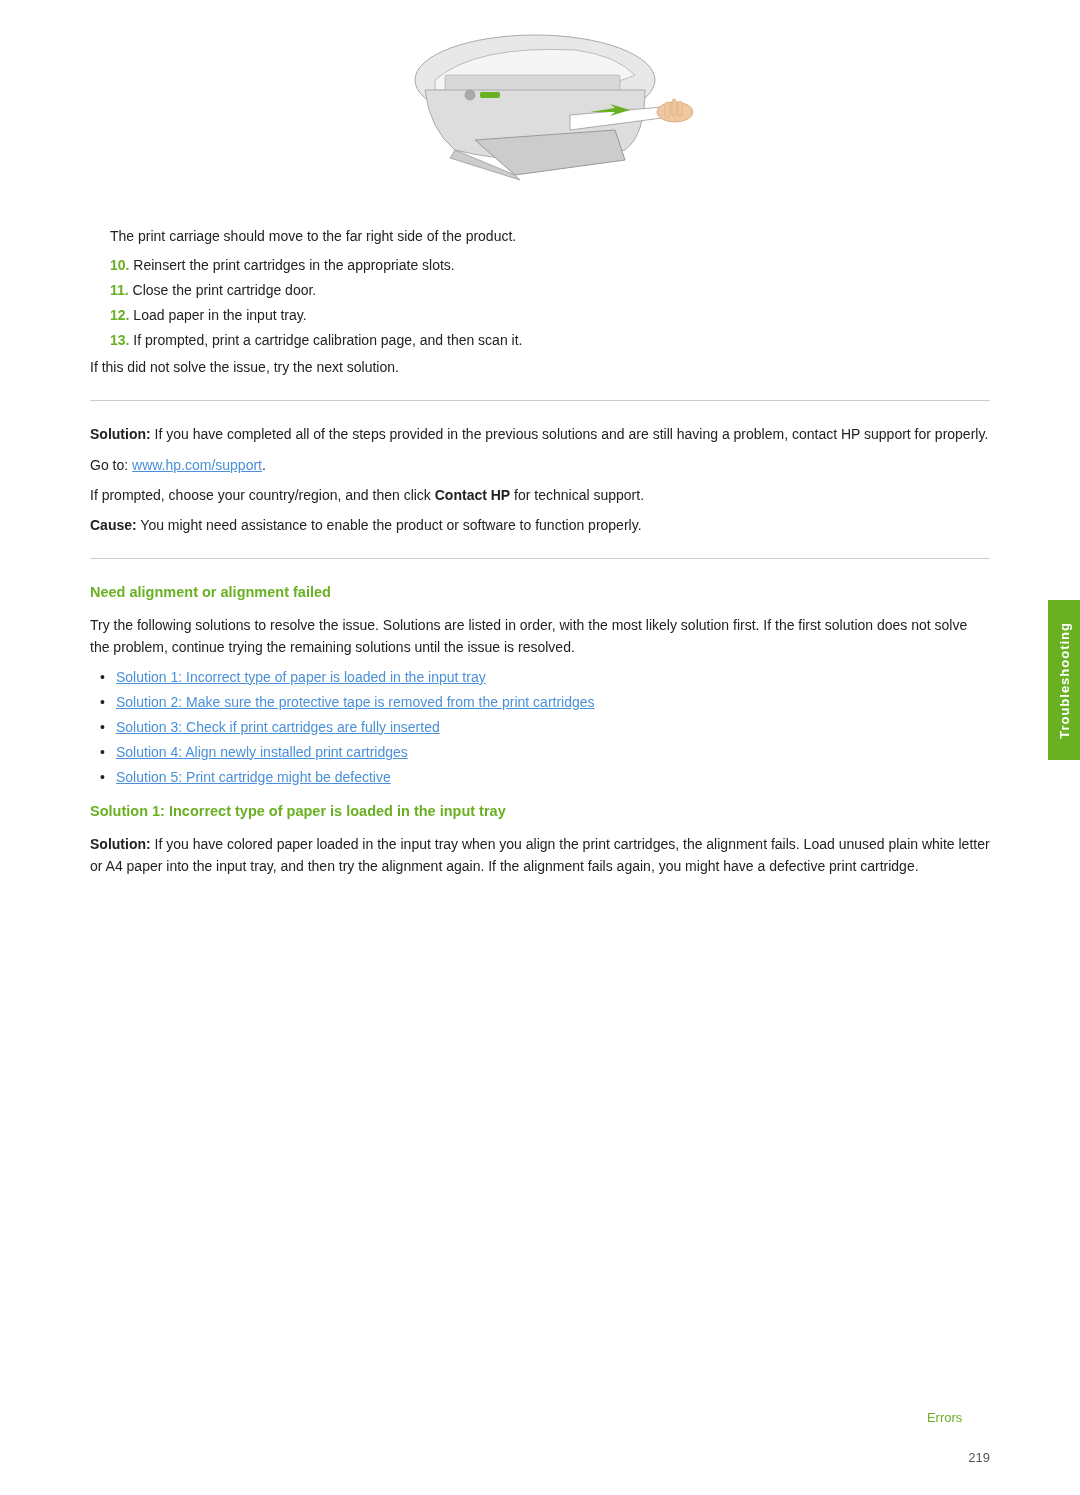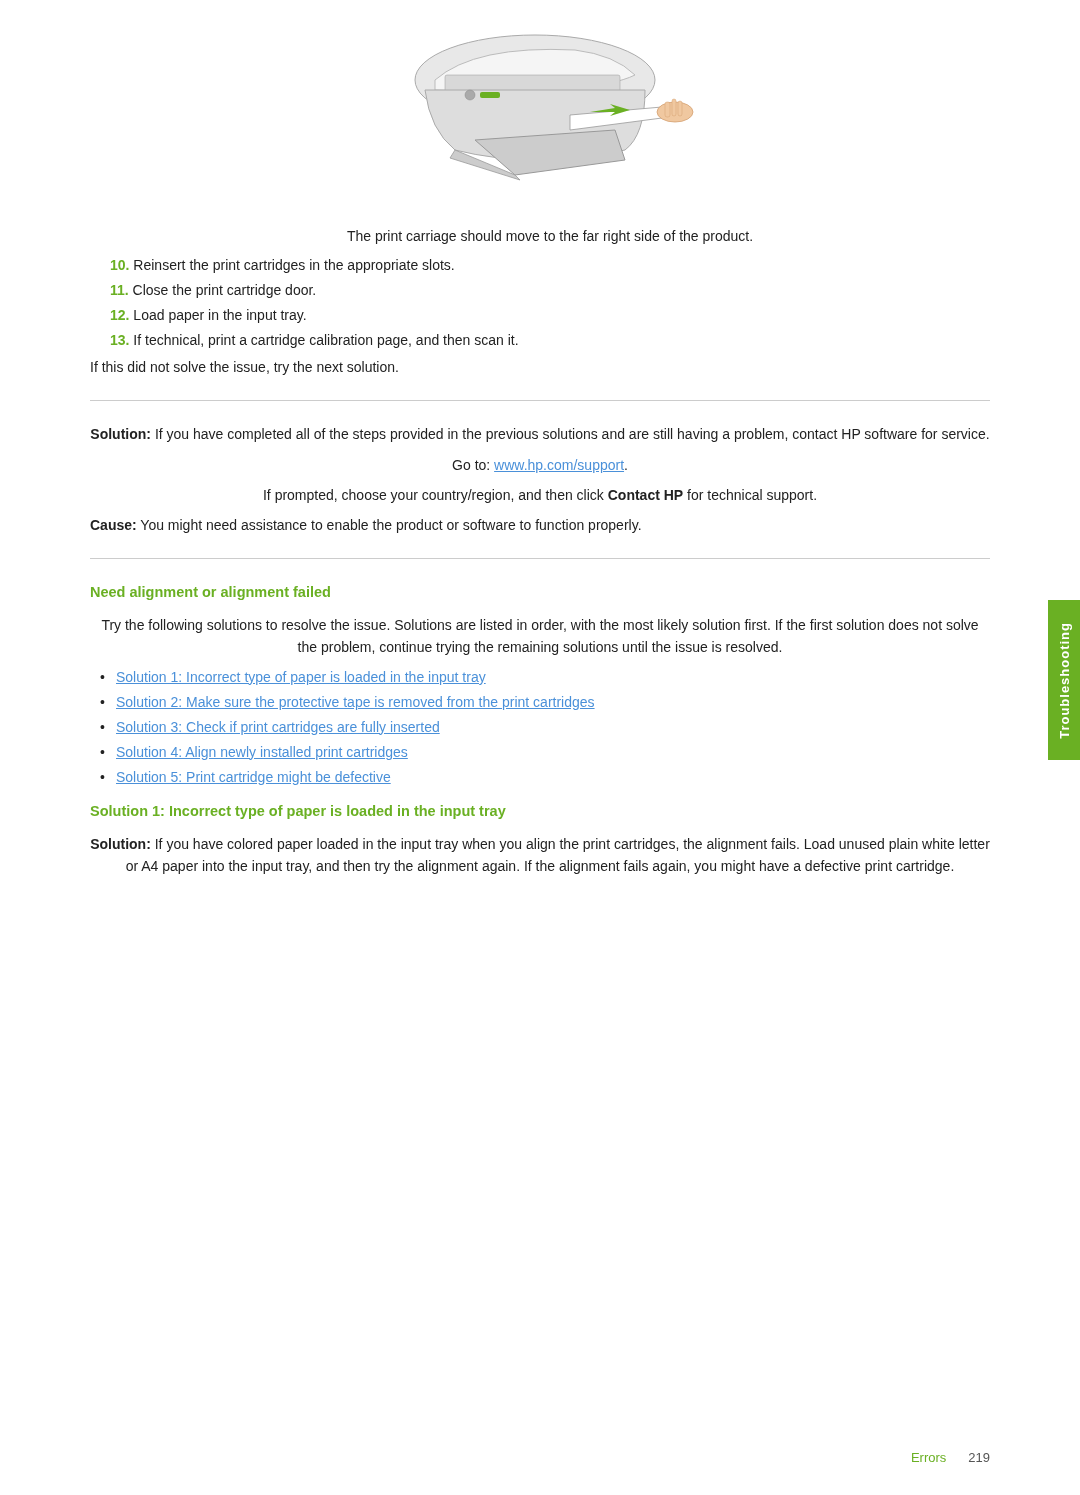--- a/index.html
+++ b/index.html
@@ -94,21 +94,20 @@
       left: 0;
       color: #222;
     }
     .bullet-list li a, .bullet-list li span.link-text {
       color: #4a90d9;
       text-decoration: underline;
     }
     .body-text {
       line-height: 1.6;
       margin-bottom: 8px;
-      text-align: center;
     }
     
     .side-tab {
       position: absolute;
       right: 0;
       top: 600px;
       width: 32px;
       background: #6ab023;
       display: flex;
       align-items: center;
@@ -125,24 +124,25 @@
       letter-spacing: 1px;
     }
     
     .footer {
       position: absolute;
       bottom: 30px;
       right: 90px;
       color: #6ab023;
       font-size: 13px;
       display: flex;
-      gap: 22px;
+      gap: 6px;
     }
     .footer-page {
       color: #555;
+      margin-top: 40px;
     }
   </style>
 </head>
 <body>
 
 <div class="page">
 
   <div class="side-tab">
     <span class="side-tab-text">Troubleshooting</span>
   </div>
@@ -188,33 +188,33 @@
       <div class="numbered-item">
         <span class="num">11.</span>
         <span>Close the print cartridge door.</span>
       </div>
       <div class="numbered-item">
         <span class="num">12.</span>
         <span>Load paper in the input tray.</span>
       </div>
       <div class="numbered-item">
         <span class="num">13.</span>
-        <span>If technical, print a cartridge calibration page, and then scan it.</span>
+        <span>If prompted, print a cartridge calibration page, and then scan it.</span>
       </div>
     </div>
 
     <div class="italic-note">If this did not solve the issue, try the next solution.</div>
 
     <hr class="divider">
 
     <div class="solution-block">
 
       <div class="body-text">
         <span class="bold-label">Solution:</span>
-        <span>  If you have completed all of the steps provided in the previous solutions and are still having a problem, contact HP software for service.</span>
+        <span>  If you have completed all of the steps provided in the previous solutions and are still having a problem, contact HP support for properly.</span>
       </div>
 
       <div class="body-text">
         <span>Go to: </span><span class="link-text">www.hp.com/support</span><span>.</span>
       </div>
 
       <div class="body-text">
         <span>If prompted, choose your country/region, and then click </span><span class="bold-label">Contact HP</span><span> for technical support.</span>
       </div>
 

